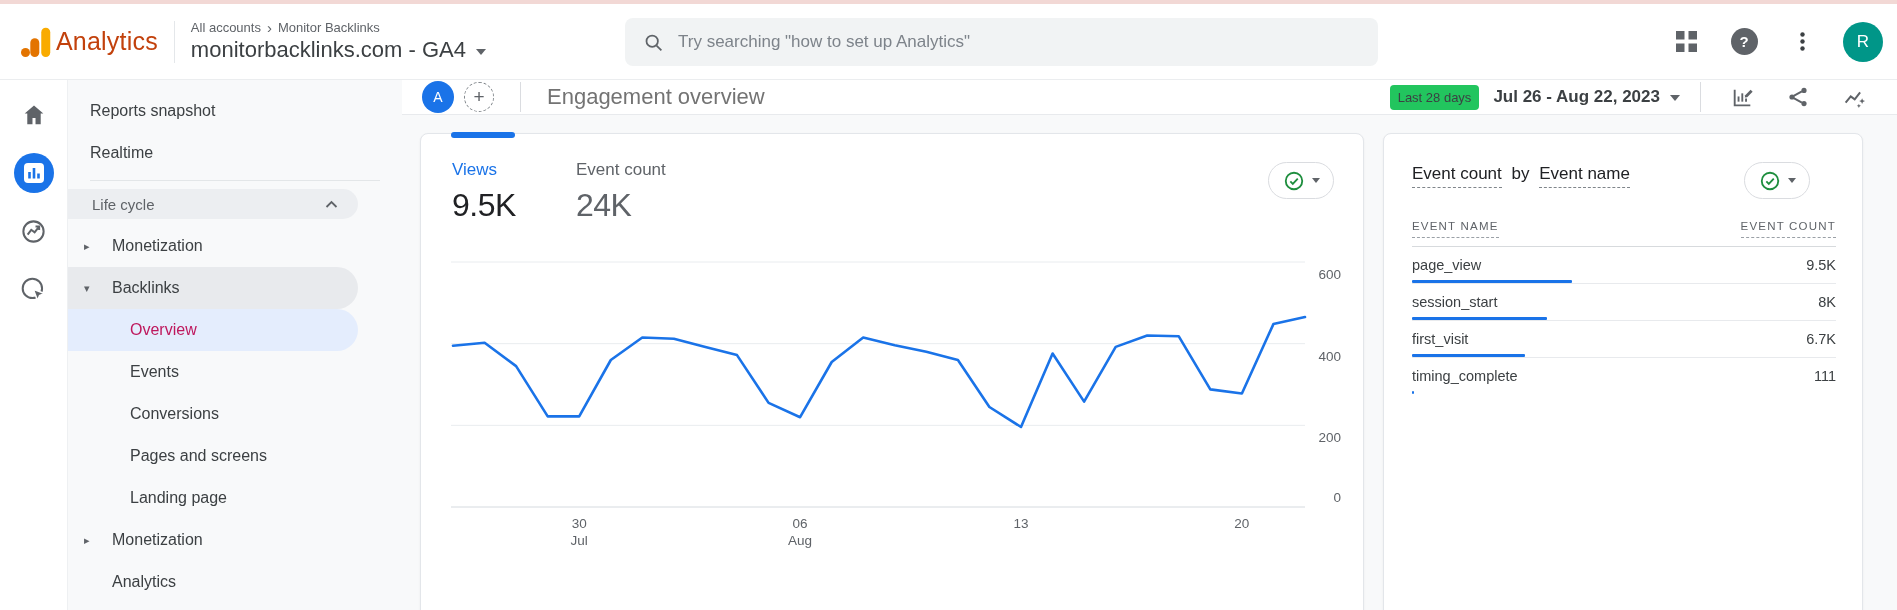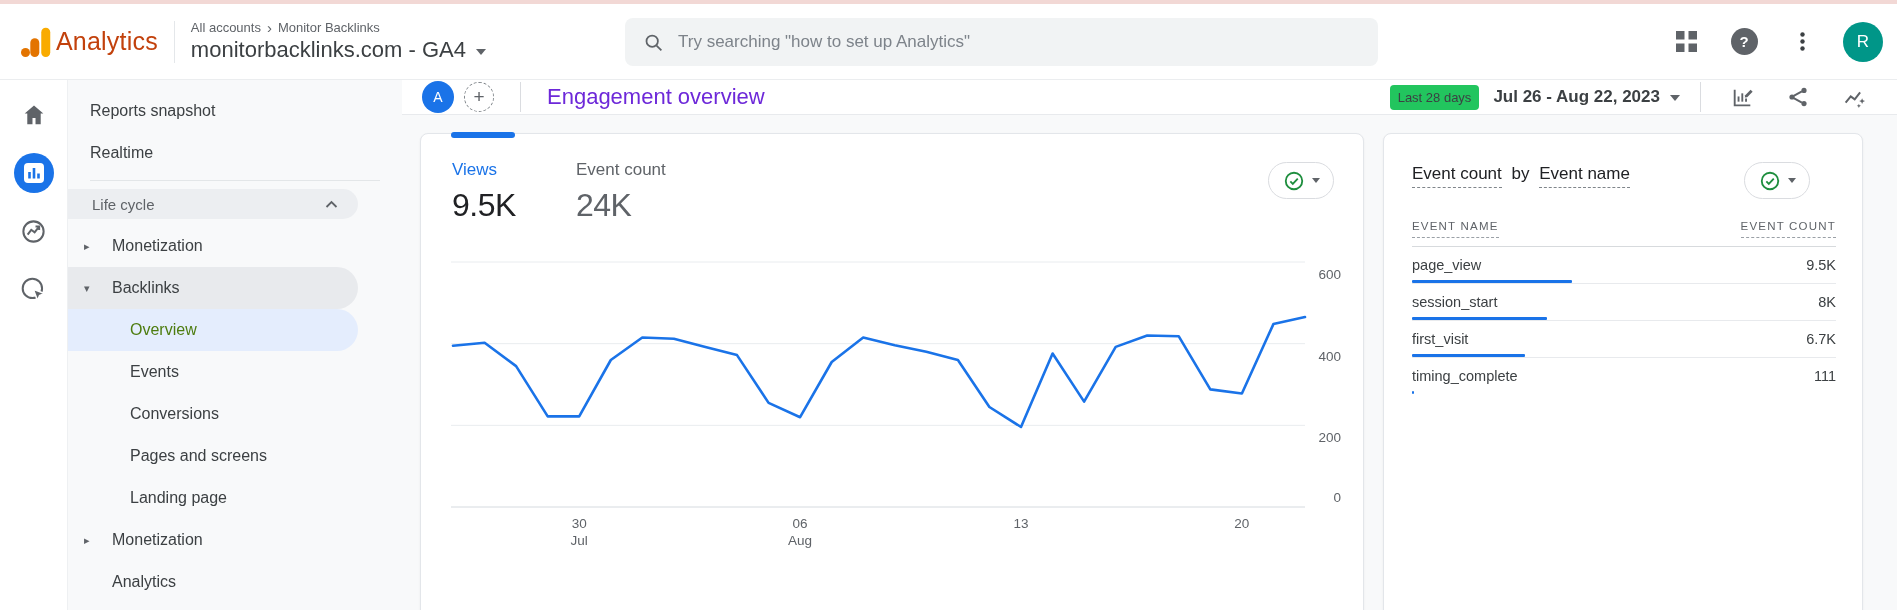--- a/index.html
+++ b/index.html
@@ -54,33 +54,33 @@
   .collection-row { height: 30px; margin: 8px 44px 6px 0; background: #eceef1;
     border-radius: 0 15px 15px 0; display: flex; align-items: center; padding: 0 20px 0 24px;
     color: #5f6368; font-size: 15px; cursor: pointer; }
   .collection-row .chev { margin-left: auto; display: flex; }
   .tree-row { height: 42px; display: flex; align-items: center; padding-left: 16px;
     margin-right: 44px; border-radius: 0 21px 21px 0; font-size: 16px; color: #3c4043; cursor: pointer; }
   .tree-row.expanded { background: #e8eaed; }
   .tree-arrow { width: 28px; font-size: 11px; color: #5f6368; }
   .child-row { height: 42px; display: flex; align-items: center; padding-left: 62px;
     margin-right: 44px; border-radius: 0 21px 21px 0; font-size: 16px; color: #3c4043; cursor: pointer; }
-  .child-row.selected { background: #e4edfd; color: #4d7c0f; }
+  .child-row.selected { background: #e4edfd; color: #be185d; }
 
   
   .main { flex: 1; display: flex; flex-direction: column; background: #f8f9fa; min-width: 0; }
   .report-header { height: 77px; background: #fff; border-bottom: 1px solid #e8eaed;
     display: flex; align-items: center; padding: 0 26px 0 20px; }
   .cmp-chip { width: 32px; height: 32px; border-radius: 50%; background: #1a73e8; color: #fff;
     font-size: 14px; display: flex; align-items: center; justify-content: center; cursor: pointer; }
   .add-chip { width: 30px; height: 30px; border-radius: 50%; border: 1px dashed #80868b;
     color: #5f6368; font-size: 19px; display: flex; align-items: center; justify-content: center;
     margin-left: 10px; cursor: pointer; }
   .rh-sep { width: 1px; height: 30px; background: #dadce0; margin: 0 26px; }
-  .report-title { font-size: 22px; color: #6d28d9; }
+  .report-title { font-size: 22px; color: #737373; }
   .rh-right { margin-left: auto; display: flex; align-items: center; }
   .date-chip { background: #22c55e; border-radius: 4px; padding: 5px 8px; font-size: 13px; color: #3c4043; }
   .date-range { font-size: 17px; font-weight: bold; color: #3c4043; margin-left: 14px; cursor: pointer; }
   .date-caret { margin-left: 10px; margin-top: 2px; }
   .rh-icons { display: flex; align-items: center; gap: 22px; margin-left: 4px; }
 
   
   .canvas { flex: 1; padding: 18px 0 0 18px; display: flex; gap: 19px; }
   .card { background: #fff; border: 1px solid #e3e6ea; border-radius: 8px;
     box-shadow: 0 1px 2px rgba(60,64,67,.08); position: relative; }

